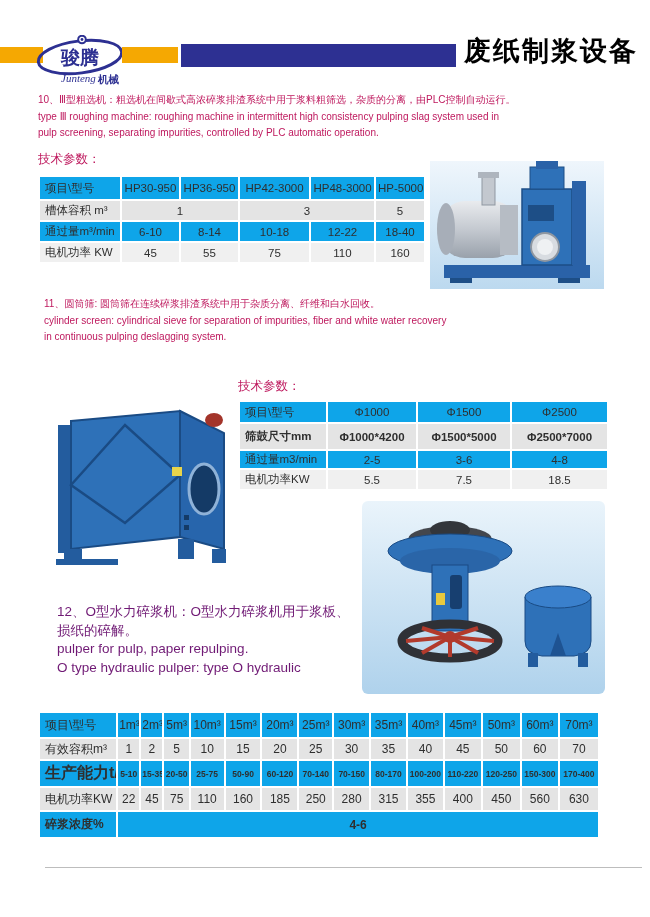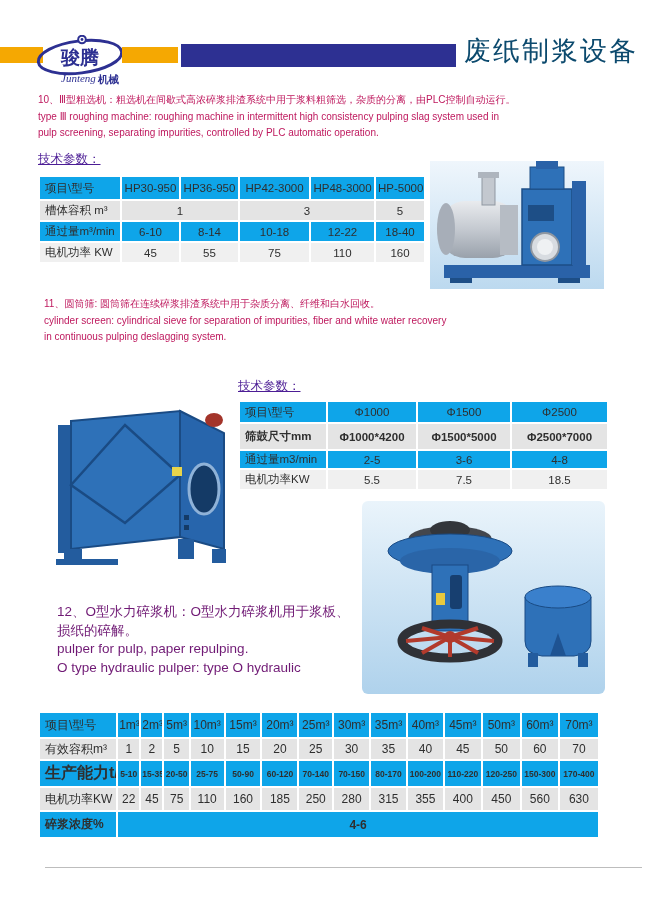--- a/index.html
+++ b/index.html
@@ -9,26 +9,26 @@
     background:#ffffff; overflow:hidden;
     font-family:"Liberation Sans","DejaVu Sans",sans-serif;
     color:#3a3a3a;
   }
   .abs { position:absolute; }
 
   
   .bar-yellow { background:#F5A802; height:16px; }
   .bar-blue   { background:#2D3092; height:23px; }
   .page-title { font-family:"DejaVu Sans","Liberation Sans",sans-serif;
-                font-size:27px; font-weight:normal; color:#0c4a6e; letter-spacing:2px; white-space:nowrap; }
+                font-size:27px; font-weight:bold; color:#000000; letter-spacing:2px; white-space:nowrap; }
 
   
   .sec-text  { font-size:10px; line-height:16.5px; white-space:nowrap; color:#be185d; }
   .sec12-text{ font-size:13.5px; line-height:18.5px; white-space:nowrap; color:#701a75; }
-  .params-label { font-size:12.5px; color:#4c1d95;text-decoration:underline; }
+  .params-label { font-size:12.5px; color:#be185d; }
 
   
   table.spec { border-collapse:separate; border-spacing:2px; table-layout:fixed; background:#ffffff; }
   table.spec td { overflow:hidden; white-space:nowrap; font-size:11.5px; color:#2f2f2f;
                   text-align:center; vertical-align:middle; padding:1px 2px; }
   table.spec td.lbl { text-align:left; padding-left:5px; }
   .t-orange { background:#0ea5e9; }
   .t-gray   { background:#E4E4E4; }
   .t-light  { background:#F0F0F0; }
   .h24 td { height:24px; } .h22 td { height:22px; } .h20 td { height:20px; }

